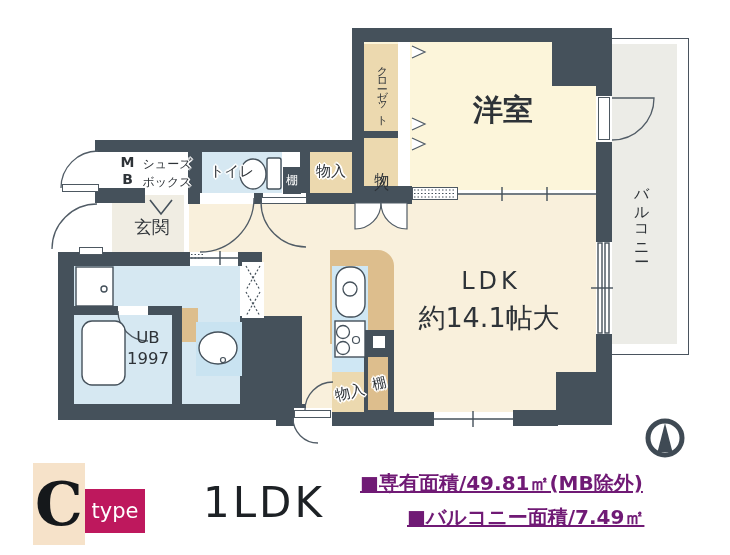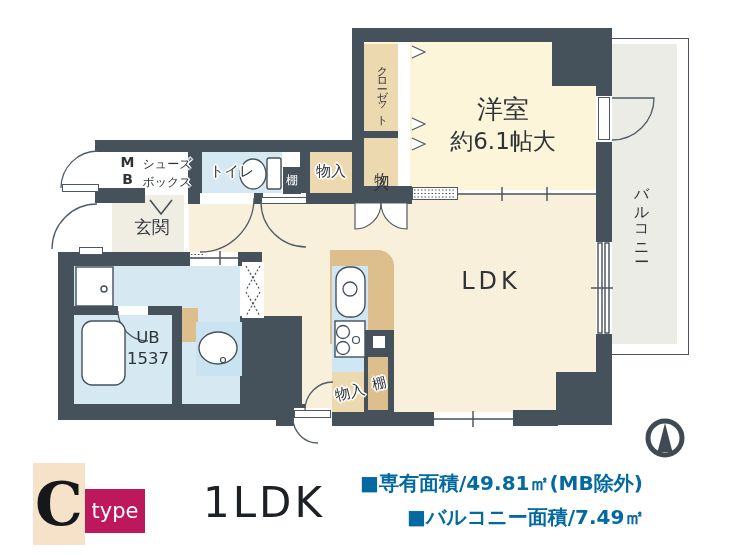--- a/index.html
+++ b/index.html
@@ -13,21 +13,21 @@
        text-align:center;line-height:1.15;white-space:pre-line;}
   .vert{writing-mode:vertical-rl;text-orientation:upright;letter-spacing:2px;}
   .halo{text-shadow:-1px -1px 0 #fff,1px -1px 0 #fff,-1px 1px 0 #fff,1px 1px 0 #fff,
         -2px 0 0 #fff,2px 0 0 #fff,0 -2px 0 #fff,0 2px 0 #fff;}
   svg.overlay{position:absolute;left:0;top:0;}
   .footer-c{position:absolute;background:#F6E2C9;display:flex;align-items:center;justify-content:center;
             font-family:"DejaVu Serif","Liberation Serif",serif;font-weight:bold;font-size:60px;color:#15181b;}
   .footer-type{position:absolute;background:#be185d;color:#fff;display:flex;align-items:center;
             justify-content:center;font-size:21px;}
   .footer-ldk{position:absolute;font-size:42px;letter-spacing:3px;color:#1d2125;}
-  .area-line{position:absolute;font-size:20px;font-weight:600;color:#0369a1;white-space:nowrap;}
+  .area-line{position:absolute;font-size:20px;font-weight:600;color:#701a75;white-space:nowrap;text-decoration:underline;}
 </style>
 </head>
 <body>
 
 <div class="stage">
 
   <div class="a" style="left:610px;top:38px;width:79px;height:317px;border:1.5px solid #4a545e;box-sizing:border-box;background:#fff;"></div>
   <div class="a" style="left:610px;top:44px;width:67px;height:300px;background:#ECECE7;"></div>
   <div class="a" style="left:364px;top:42px;width:232px;height:148px;background:#FCF5DA;"></div>
   <div class="a" style="left:188px;top:195px;width:410px;height:59px;background:#F9F0DC;"></div>
@@ -146,40 +146,40 @@
       <circle cx="343" cy="332" r="6.5" fill="#fff" stroke="#45515B" stroke-width="1.3"></circle>
       <circle cx="343" cy="348" r="6.5" fill="#fff" stroke="#45515B" stroke-width="1.3"></circle>
       <circle cx="356" cy="340" r="3.5" fill="#fff" stroke="#45515B" stroke-width="1.2"></circle>
     </g>
     <g>
       <circle cx="665" cy="438" r="17" fill="#fff" stroke="#3F4A54" stroke-width="5"></circle>
       <path d="M665 423 L672.5 452 L657.5 452 Z" fill="#3F4A54"></path>
     </g>
   </svg>
 
-  <div class="lbl" style="left:433px;top:94px;width:140px;height:32px;font-size:26px;">洋室</div>
-  <div class="lbl" style="left:413px;top:127px;width:180px;height:28px;font-size:23px;">約6.1帖大</div>
+  <div class="lbl" style="left:433px;top:94px;width:140px;height:32px;font-size:30px;font-weight:bold;">洋室</div>
   <div class="lbl" style="left:421px;top:264px;width:140px;height:36px;font-size:24px;letter-spacing:4px;">LDK</div>
+  <div class="lbl" style="left:389px;top:302px;width:200px;height:32px;font-size:27px;">約14.1帖大</div>
   <div class="lbl vert" style="left:629px;top:150px;width:24px;height:132px;font-size:15px;">バルコニー</div>
   <div class="lbl vert" style="left:368px;top:47px;width:26px;height:84px;font-size:11px;letter-spacing:0;">クローゼット</div>
   <div class="lbl vert" style="left:367px;top:140px;width:28px;height:46px;font-size:15px;">物入</div>
   <div class="lbl halo" style="left:306px;top:162px;width:50px;height:20px;font-size:15px;">物入</div>
   <div class="lbl halo" style="left:325px;top:383px;width:50px;height:20px;font-size:15px;transform:rotate(-14deg);">物入</div>
   <div class="lbl halo" style="left:367px;top:373px;width:24px;height:20px;font-size:14px;transform:rotate(-14deg);">棚</div>
   <div class="lbl" style="left:283px;top:167px;width:18px;height:27px;background:#45515B;color:#fff;font-size:12px;">棚</div>
   <div class="lbl halo" style="left:204px;top:161px;width:56px;height:20px;font-size:14.5px;">トイレ</div>
   <div class="lbl" style="left:112px;top:152px;width:31px;height:37px;font-size:14px;font-weight:600;flex-direction:column;line-height:17px;">
     <span>M</span>
     <span>B</span>
   </div>
   <div class="lbl halo" style="left:139px;top:153px;width:56px;height:40px;font-size:12px;line-height:18px;">シューズボックス</div>
   <div class="lbl" style="left:120px;top:215px;width:64px;height:24px;font-size:17.5px;">玄関</div>
   <div class="lbl" style="left:118px;top:326px;width:60px;height:44px;font-size:16.5px;flex-direction:column;line-height:21px;">
     <span>UB</span>
-    <span>1537</span>
+    <span>1997</span>
   </div>
 
   <div class="footer-c" style="left:33px;top:463px;width:52px;height:82px;">
     <span>C</span>
   </div>
   <div class="footer-type" style="left:85px;top:489px;width:60px;height:44px;">
     <span>type</span>
   </div>
   <div class="footer-ldk" style="left:155px;top:478px;margin-left:48px;">1LDK</div>
   <div class="area-line" style="left:360px;top:470px;">■専有面積/49.81㎡(MB除外)</div>

